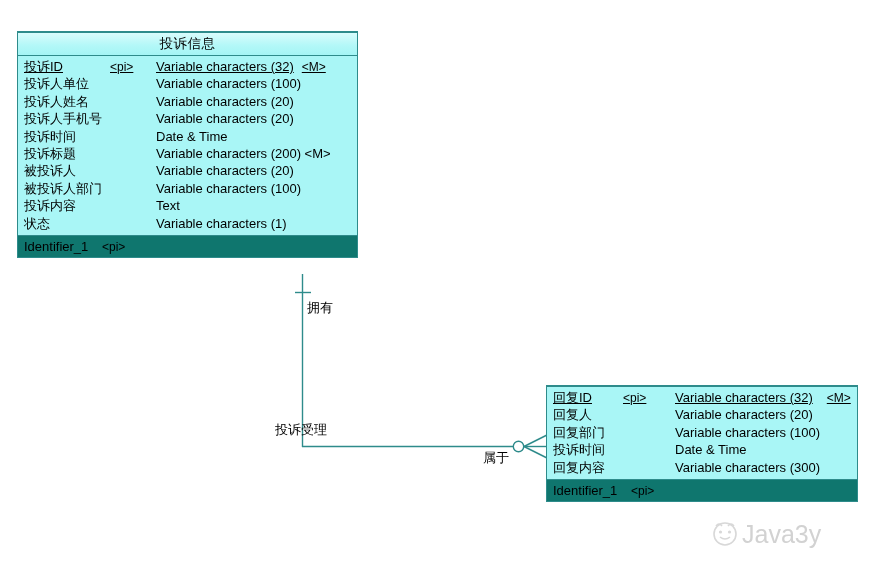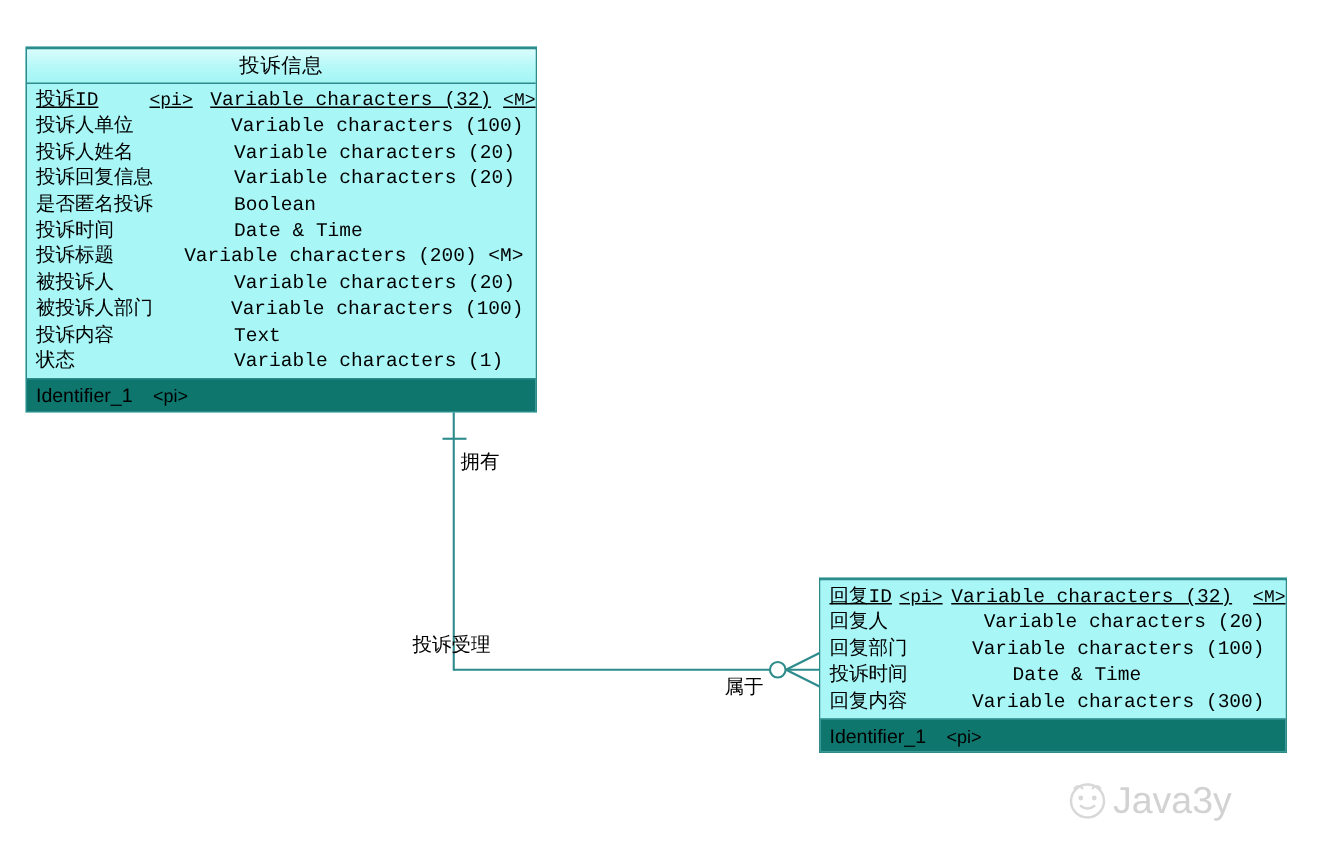--- a/index.html
+++ b/index.html
@@ -37,21 +37,20 @@
     line-height: 22px;
     text-align: center;
     font-size: 13.5px;
     border-bottom: 1px solid #2e8b8b;
     background: linear-gradient(to bottom, #d9fcfc 0%, #b4f8f8 55%, #a4f5f5 100%);
     letter-spacing: 0.5px;
   }
   .entity-attrs {
     background: #a9f6f6;
     padding: 2px 0 3px 0;
-    font-family: Liberation Mono, monospace;
   }
   .attr-row {
     display: flex;
     align-items: baseline;
     height: 17.4px;
     line-height: 17.4px;
     white-space: nowrap;
   }
   .attr-name {
     padding-left: 6px;
@@ -200,32 +199,26 @@
       </div>
 
       <div class="attr-row">
         <span class="attr-name">投诉人姓名</span>
         <span class="attr-pi"></span>
         <span class="attr-type">Variable characters (20)</span>
         <span class="attr-m"></span>
       </div>
 
       <div class="attr-row">
-        <span class="attr-name">投诉回复信息</span>
+        <span class="attr-name">投诉人手机号</span>
         <span class="attr-pi"></span>
         <span class="attr-type">Variable characters (20)</span>
         <span class="attr-m"></span>
       </div>
 
-      <div class="attr-row">
-        <span class="attr-name">是否匿名投诉</span>
-        <span class="attr-pi"></span>
-        <span class="attr-type">Boolean</span>
-        <span class="attr-m"></span>
-      </div>
 
       <div class="attr-row">
         <span class="attr-name">投诉时间</span>
         <span class="attr-pi"></span>
         <span class="attr-type">Date &amp; Time</span>
         <span class="attr-m"></span>
       </div>
 
       <div class="attr-row">
         <span class="attr-name">投诉标题</span>

